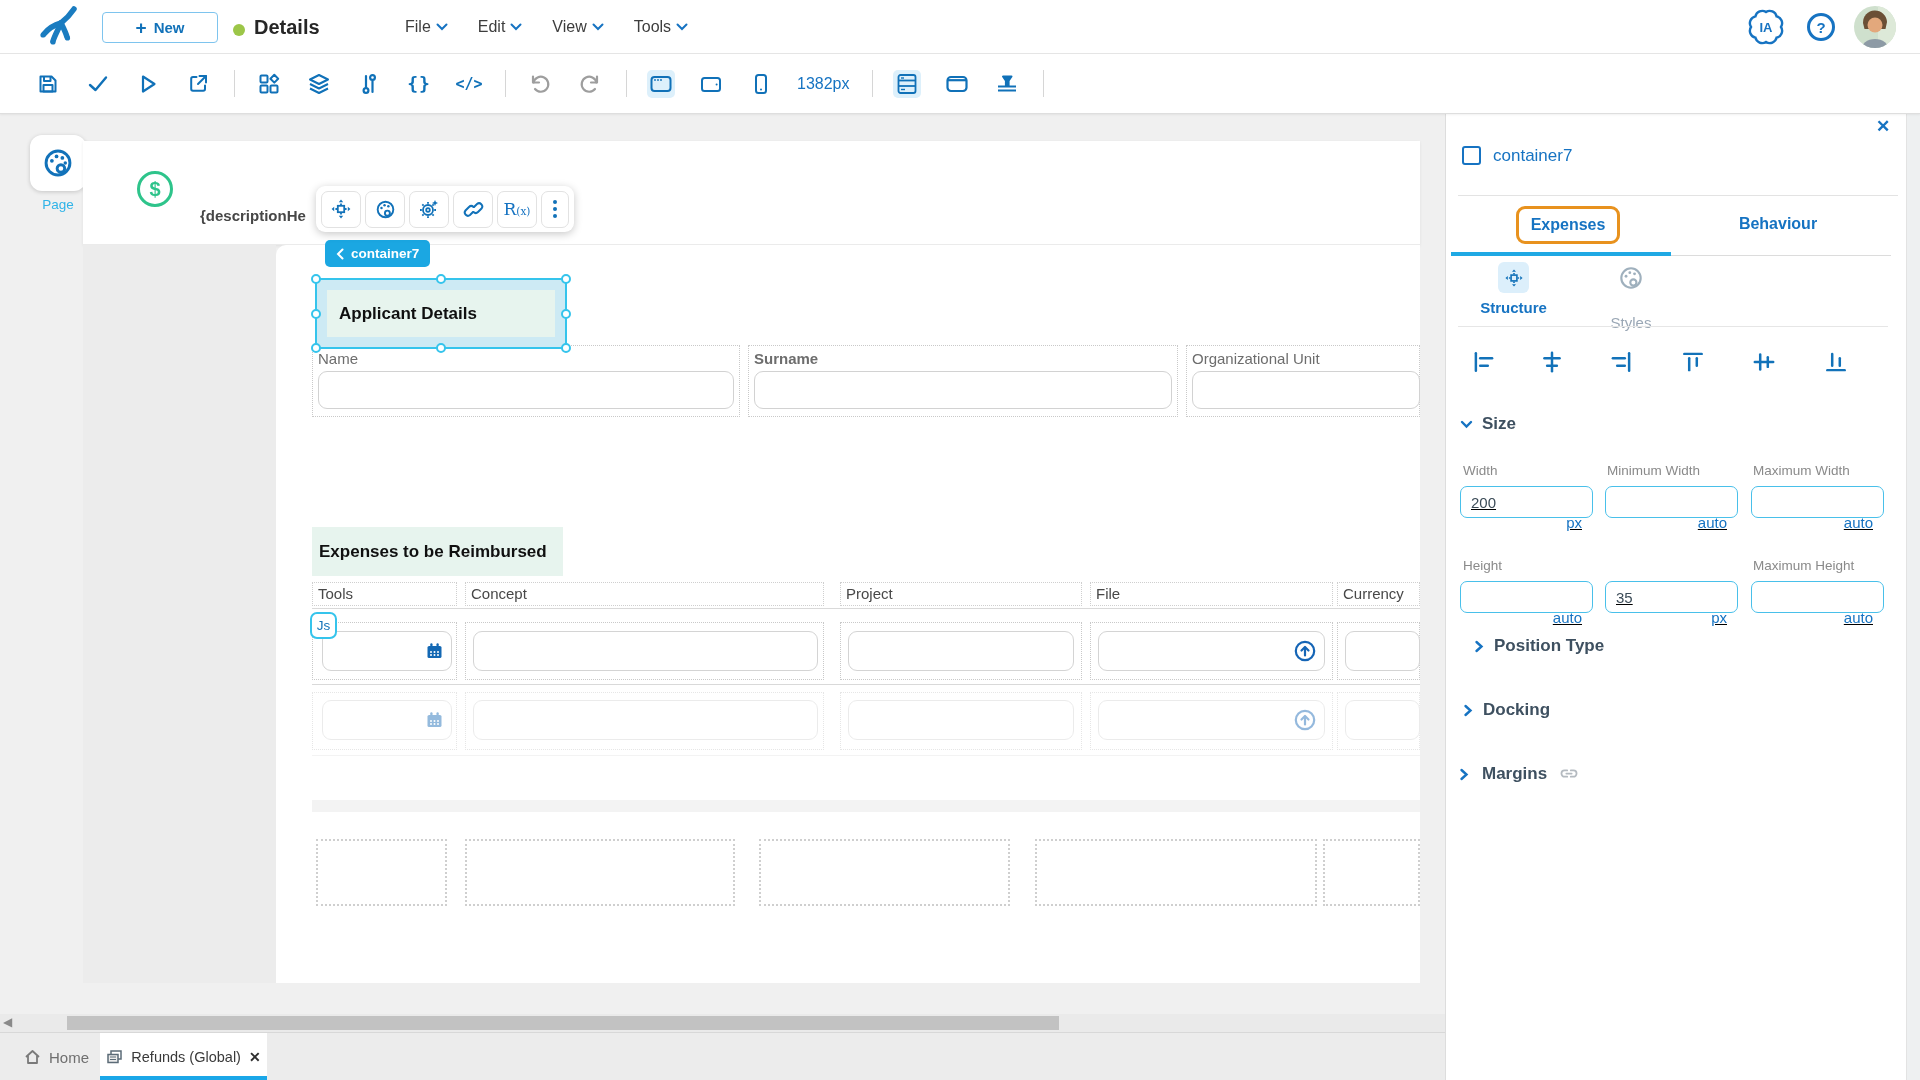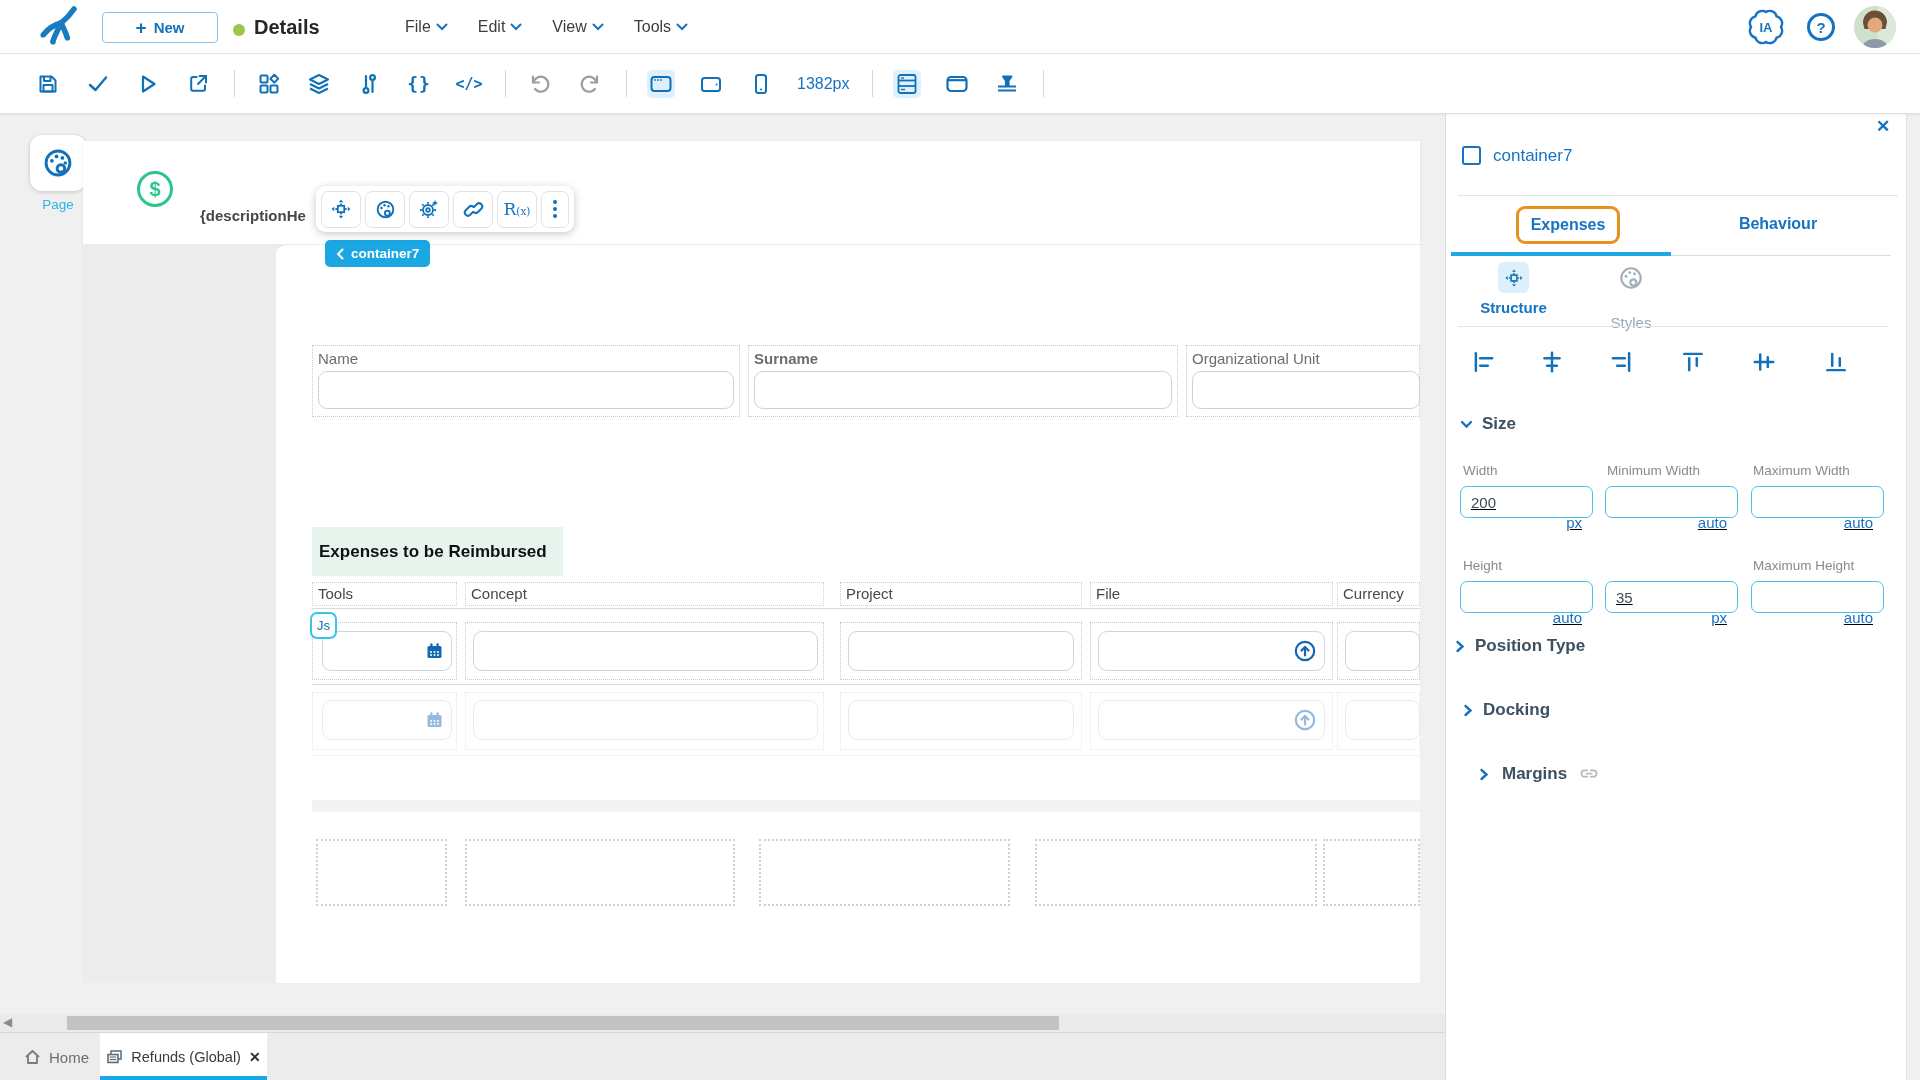--- a/index.html
+++ b/index.html
@@ -372,20 +372,31 @@
       </div>
     </div>
 
     <div class="parent-chip">
       <svg width="8" height="12" viewBox="0 0 8 12">
           <path d="M6.5 1.5 L2 6 L6.5 10.5" fill="none" stroke="#fff" stroke-width="2" stroke-linecap="round"></path>
         </svg>
       <span>container7</span>
     </div>
 
+    <div class="sel-container">
+      <div class="heading-box">Applicant Details</div>
+      <span class="handle" style="left:-6px;top:-6px;"></span>
+      <span class="handle" style="left:50%;top:-6px;transform:translateX(-50%);"></span>
+      <span class="handle" style="right:-6px;top:-6px;"></span>
+      <span class="handle" style="left:-6px;top:50%;transform:translateY(-50%);"></span>
+      <span class="handle" style="right:-6px;top:50%;transform:translateY(-50%);"></span>
+      <span class="handle" style="left:-6px;bottom:-6px;"></span>
+      <span class="handle" style="left:50%;bottom:-6px;transform:translateX(-50%);"></span>
+      <span class="handle" style="right:-6px;bottom:-6px;"></span>
+    </div>
 
     <div class="cell" style="left:312px;top:231px;width:428px;height:72px;"></div>
     <div class="cell" style="left:748px;top:231px;width:430px;height:72px;"></div>
     <div class="cell" style="left:1186px;top:231px;width:234px;height:72px;"></div>
     <div class="f-label" style="left:318px;top:236px;">Name</div>
     <div class="f-label" style="left:754px;top:236px;font-weight:bold;">Surname</div>
     <div class="f-label" style="left:1192px;top:236px;">Organizational Unit</div>
     <div class="f-input" style="left:318px;top:257px;width:416px;"></div>
     <div class="f-input" style="left:754px;top:257px;width:418px;"></div>
     <div class="f-input" style="left:1192px;top:257px;width:228px;"></div>
@@ -614,33 +625,33 @@
     </div>
     <div class="p-input" style="left:159px;top:467px;">
       <span class="val">35</span>
       <span class="unit">px</span>
     </div>
     <div class="p-input" style="left:305px;top:467px;">
       <span class="val"></span>
       <span class="unit">auto</span>
     </div>
 
-    <div class="sec-head" style="left:8px;top:522px;">
+    <div class="sec-head" style="left:27px;top:522px;">
       <svg width="12" height="13" viewBox="0 0 12 13">
           <path d="M3.5 2 L8.5 6.5 L3.5 11" fill="none" stroke="#1673c2" stroke-width="2.4" stroke-linecap="round"></path>
         </svg>
       <span class="lbl">Position Type</span>
     </div>
     <div class="sec-head" style="left:16px;top:586px;">
       <svg width="12" height="13" viewBox="0 0 12 13">
           <path d="M3.5 2 L8.5 6.5 L3.5 11" fill="none" stroke="#1673c2" stroke-width="2.4" stroke-linecap="round"></path>
         </svg>
       <span class="lbl">Docking</span>
     </div>
-    <div class="sec-head" style="left:32px;top:650px;gap:12px;">
+    <div class="sec-head" style="left:12px;top:650px;gap:12px;">
       <svg width="12" height="13" viewBox="0 0 12 13">
           <path d="M3.5 2 L8.5 6.5 L3.5 11" fill="none" stroke="#1673c2" stroke-width="2.4" stroke-linecap="round"></path>
         </svg>
       <span class="lbl">Margins</span>
       <svg width="20" height="16" viewBox="0 0 22 18" fill="none" stroke="#b4bac0" stroke-width="2" stroke-linecap="round">
         <path d="M9 12 H6 a3.5 3.5 0 0 1 0 -7 h3"></path>
           <path d="M13 5 h3 a3.5 3.5 0 0 1 0 7 h-3"></path>
           <path d="M8 8.5 H14"></path>
       </svg>
     </div>

